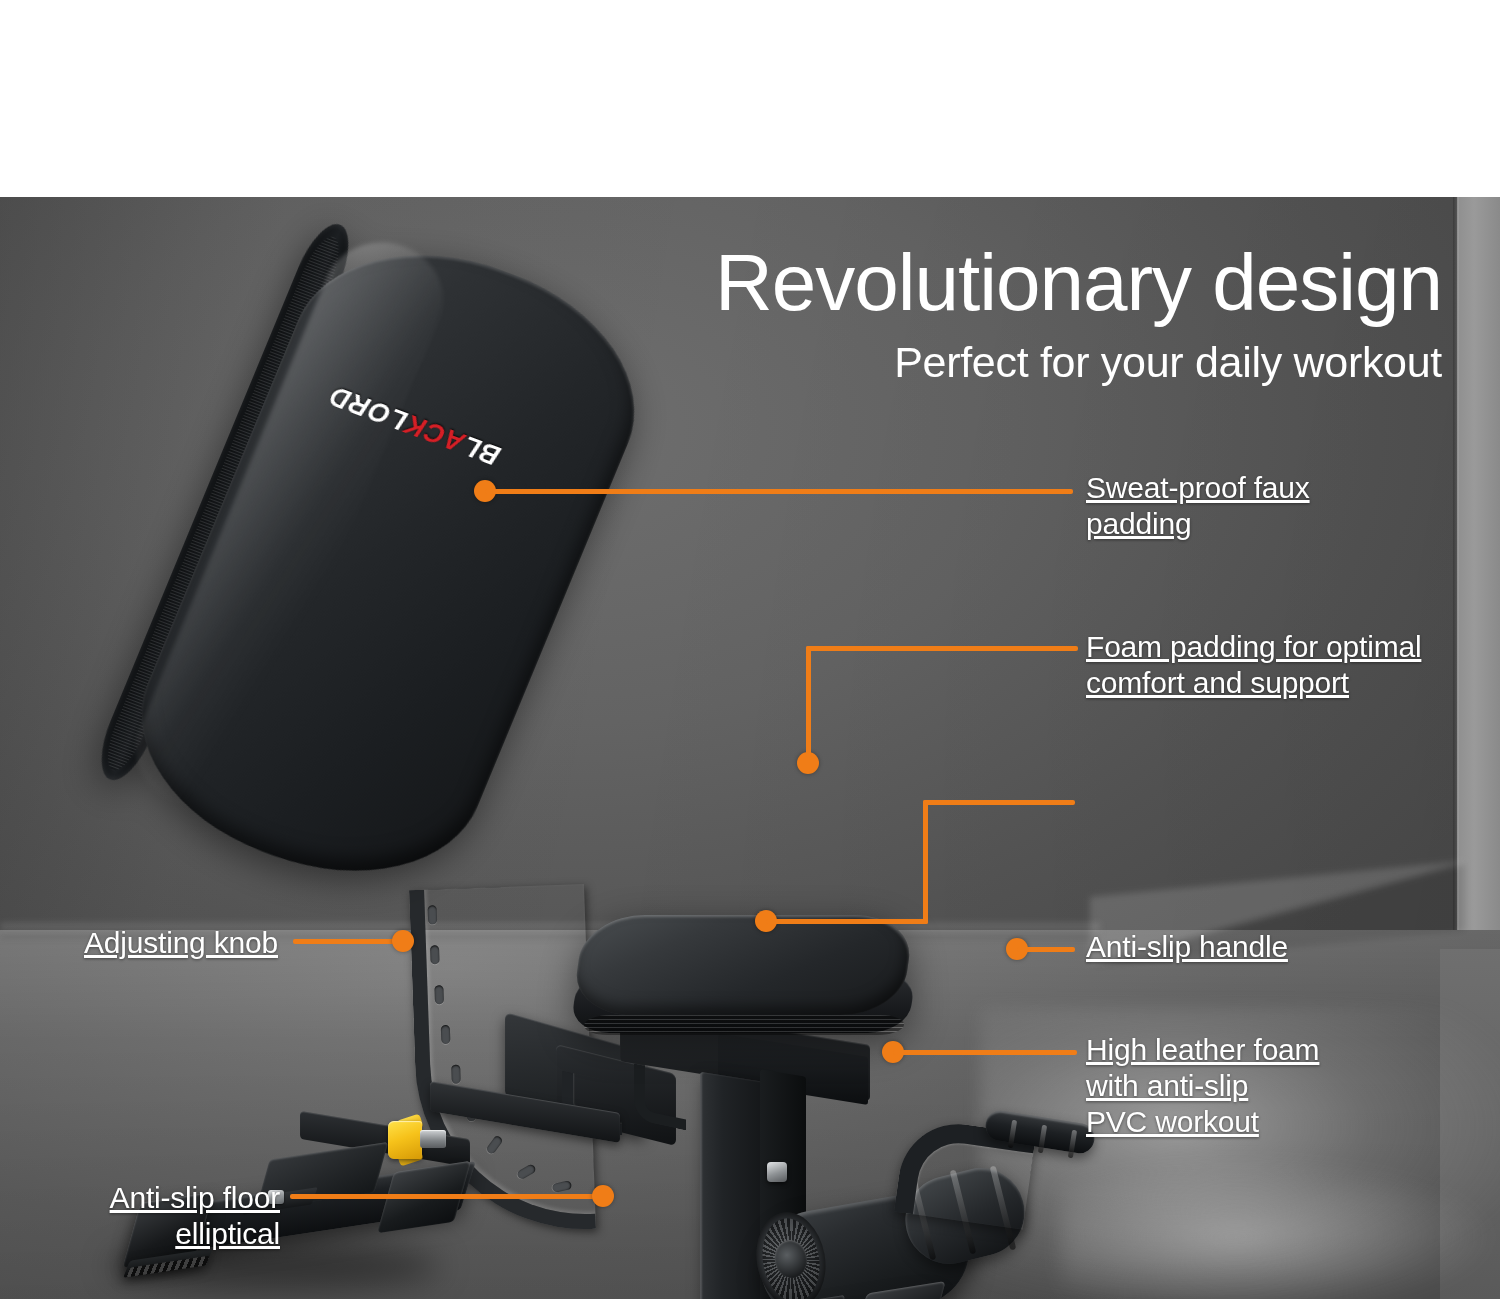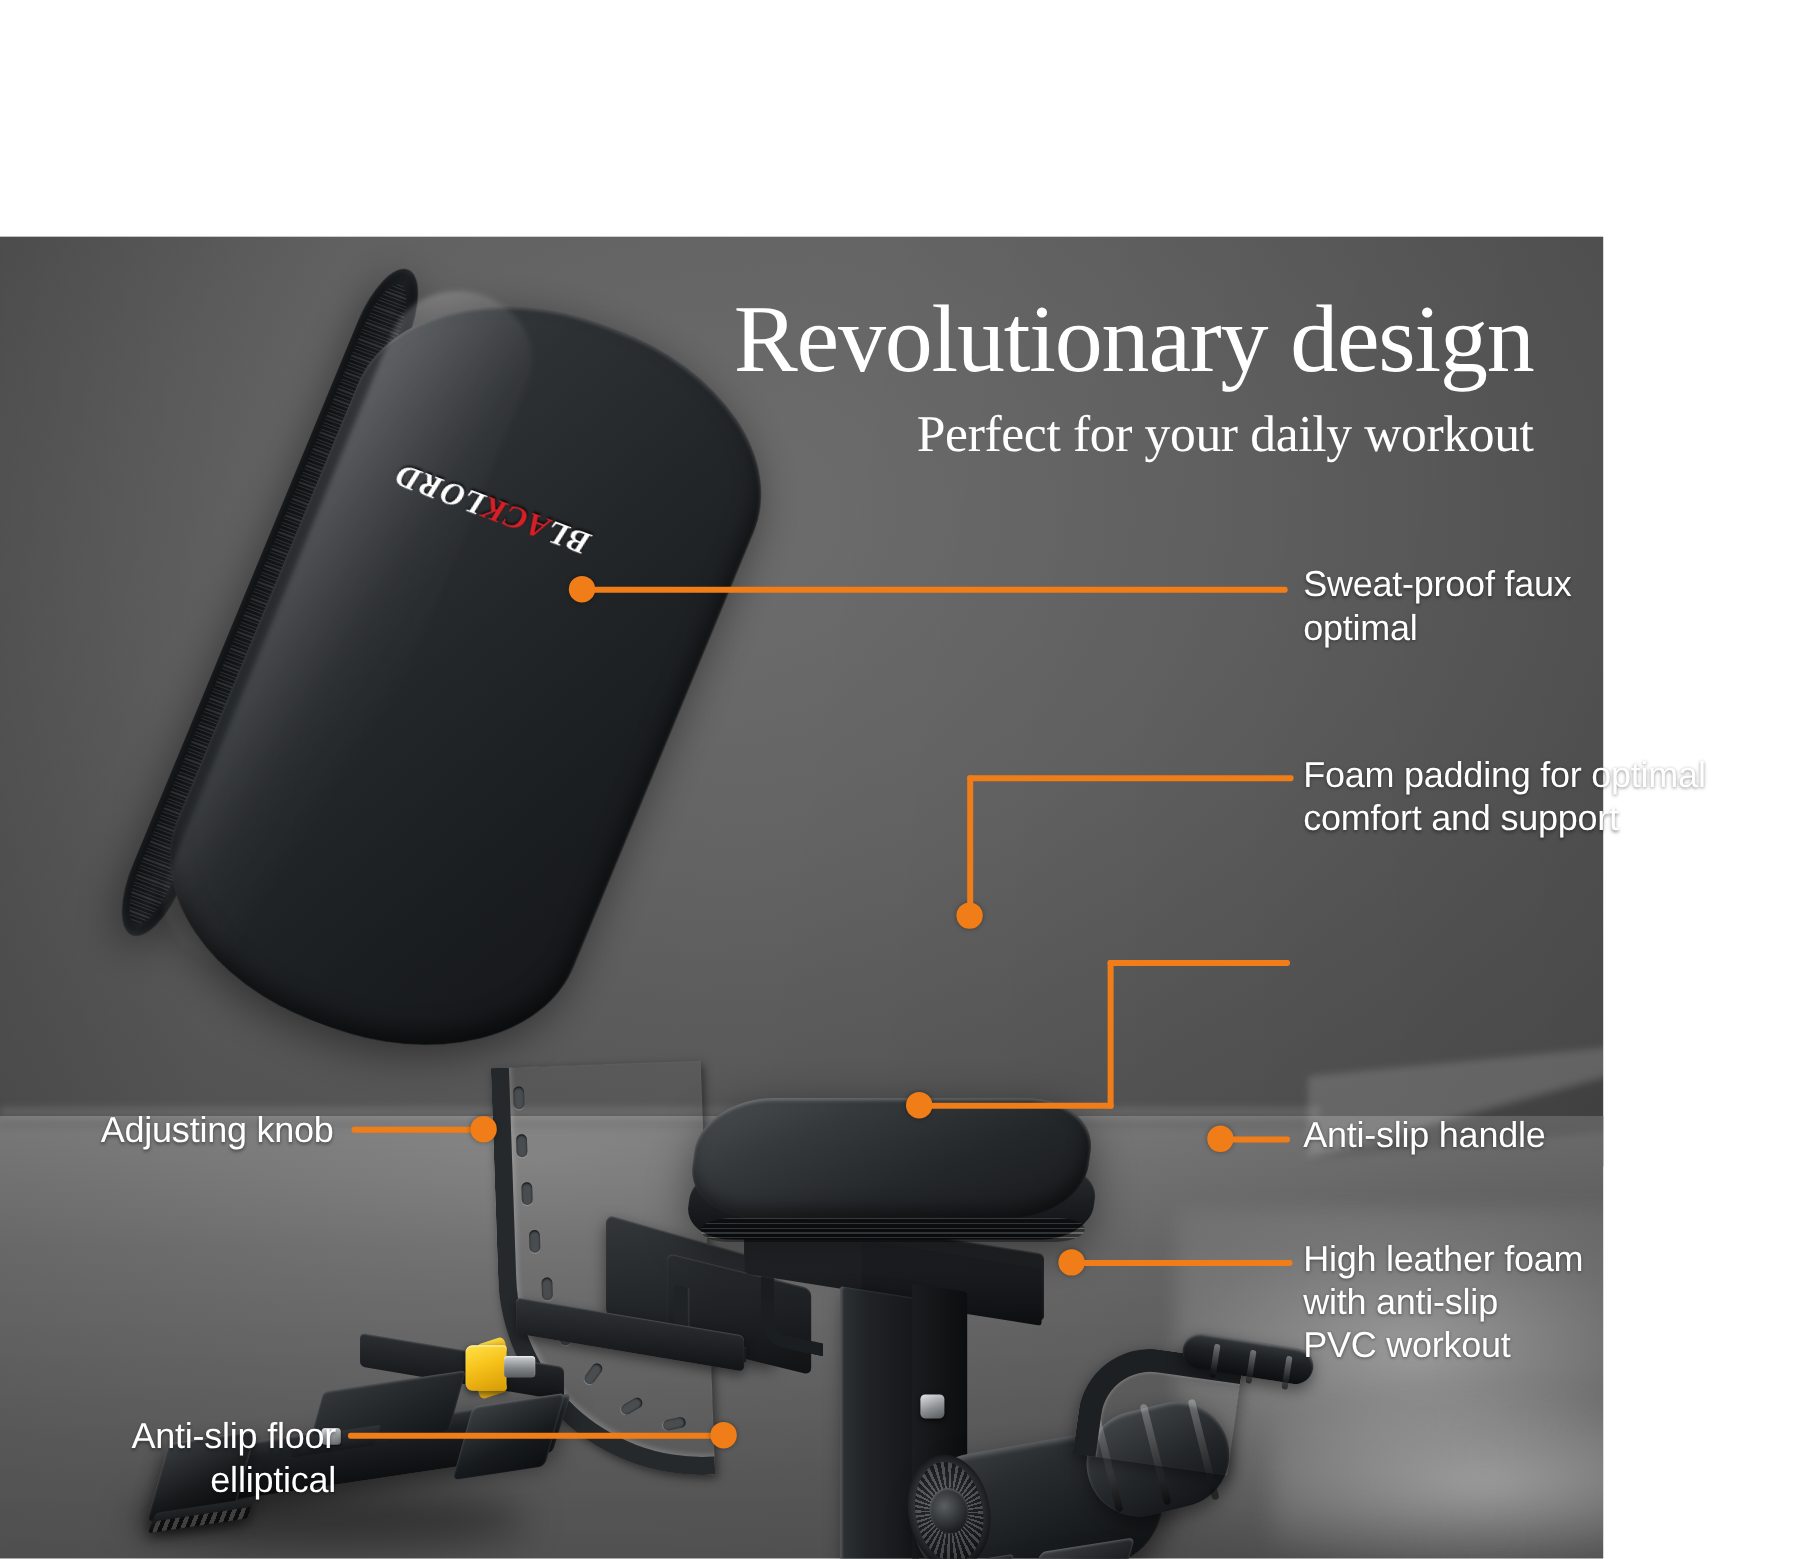--- a/index.html
+++ b/index.html
@@ -10,23 +10,22 @@
     font-family:"Liberation Sans", sans-serif;
     overflow:hidden;
     position:relative;
   }
 
   
   #top-band { position:absolute; left:0; top:0; width:1500px; height:197px; background:#ffffff; }
 
   
   #stage {
-    position:absolute; left:0; top:197px; width:1336px; height:1102px;
+    position:absolute; left:0; top:197px; width:1500px; height:1102px;
     overflow:hidden;
-    font-family:Liberation Serif, serif;
   }
 
   
   .wall-back {
     position:absolute; left:0; top:0; width:1457px; height:775px;
     background:
       radial-gradient(ellipse 1100px 700px at 38% 30%, #6e6e6e 0%, #636363 42%, #565656 75%, #4e4e4e 100%);
   }
   
   .wall-back-shade {
@@ -342,20 +341,21 @@
   .sh { position:absolute; border-radius:50%; background:rgba(0,0,0,.42); filter:blur(16px); }
 
   
   #callouts { position:absolute; left:0; top:0; width:1500px; height:1299px; z-index:60; pointer-events:none; }
   #callouts * { pointer-events:auto; }
 
   .c-label {
     position:absolute; color:#ffffff; font-size:30px; line-height:1.20;
     font-weight:400; letter-spacing:-.2px;
     text-shadow:0 1px 3px rgba(0,0,0,.45);
+    text-decoration:underline;
   }
   .c-label.right-al { text-align:right; }
 
   .dot {
     position:absolute; width:22px; height:22px; border-radius:50%;
     background:#f07d17;
     box-shadow:0 0 4px rgba(0,0,0,.35);
   }
   .ln-h { position:absolute; height:5px; background:#f07d17; border-radius:2px; }
   .ln-v { position:absolute; width:5px; background:#f07d17; border-radius:2px; }
@@ -468,21 +468,21 @@
 
   </div>
 </div>
 
 <div id="callouts">
 
   <div class="dot" style="left:474px; top:480px;"></div>
   <div class="ln-h" style="left:485px; top:489px; width:588px;"></div>
   <div class="c-label" style="left:1086px; top:470px; width:380px;">
     <div>Sweat-proof faux</div>
-    <div>optimal</div>
+    <div>padding</div>
   </div>
 
   <div class="dot" style="left:797px; top:752px;"></div>
   <div class="ln-v" style="left:806px; top:646px; height:112px;"></div>
   <div class="ln-h" style="left:806px; top:646px; width:272px;"></div>
   <div class="c-label" style="left:1086px; top:629px; width:400px;">
     <div>Foam padding for optimal</div>
     <div>comfort and support</div>
   </div>
 

